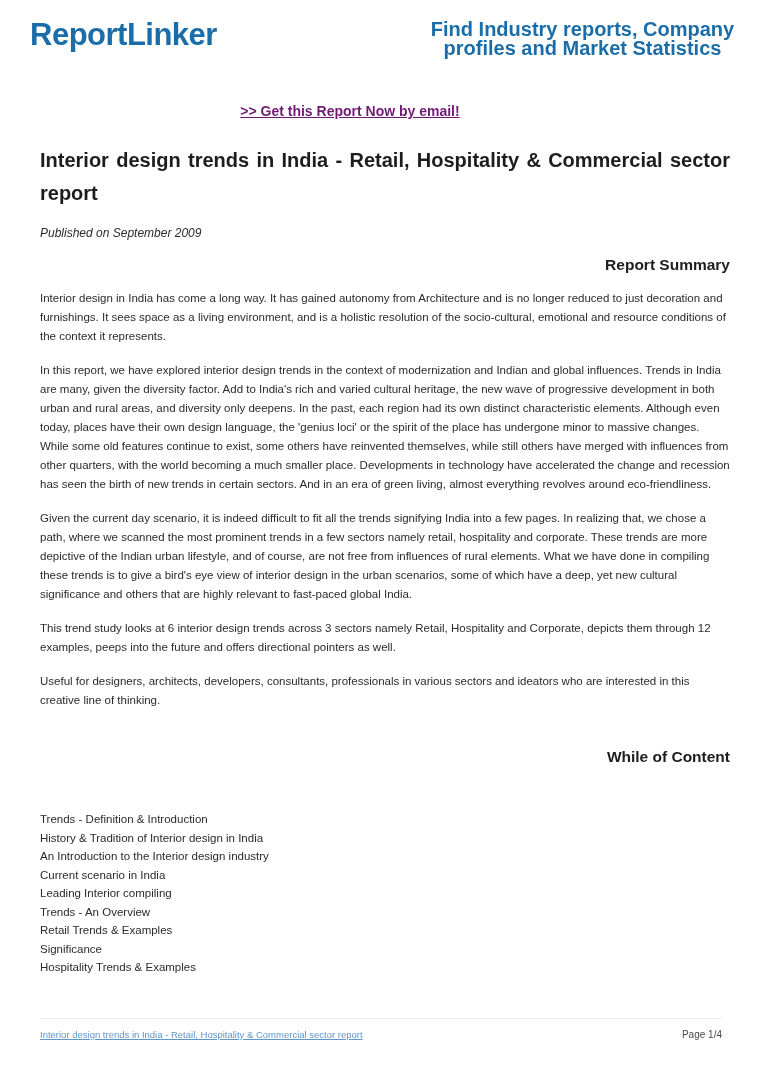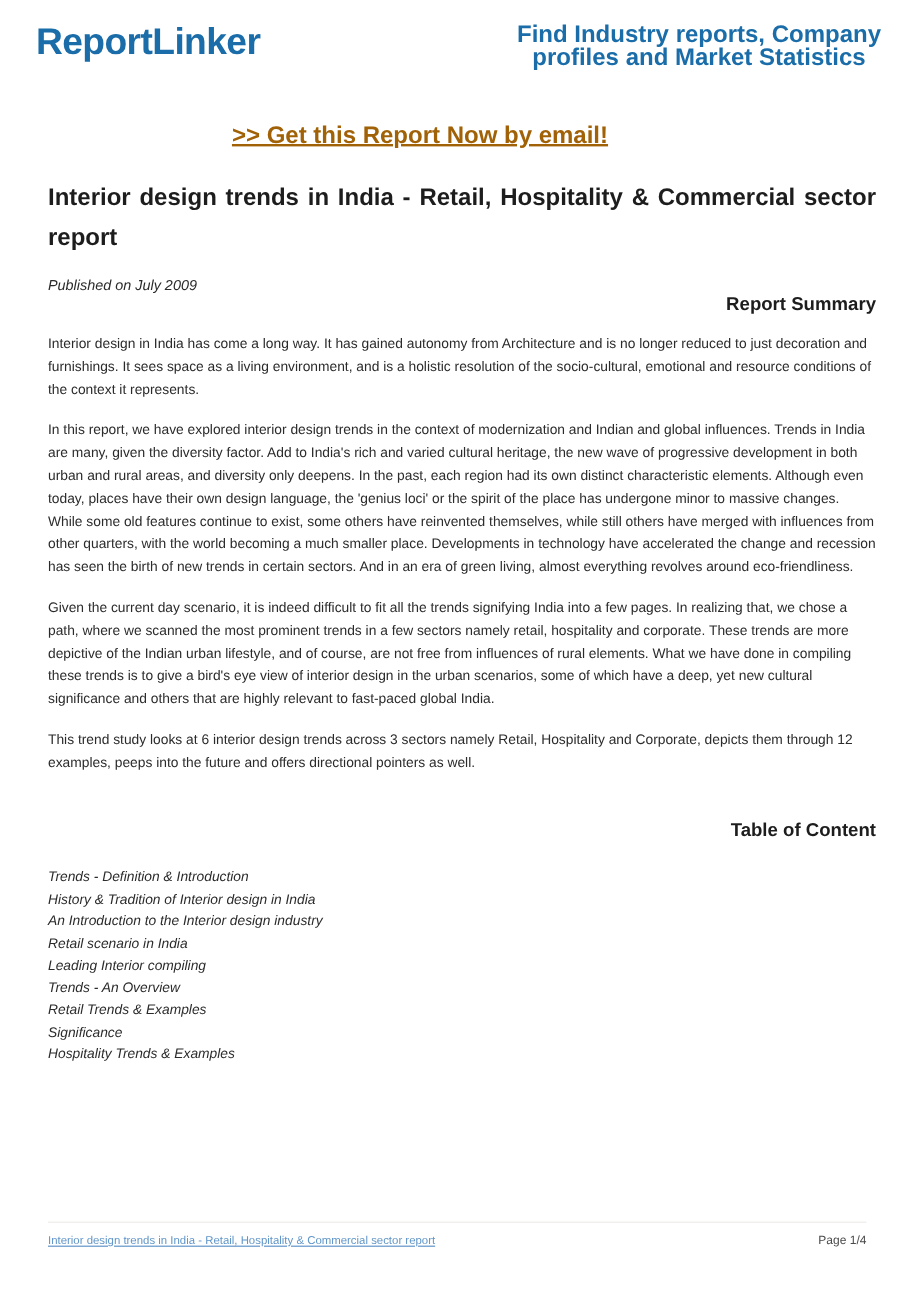--- a/index.html
+++ b/index.html
@@ -24,48 +24,48 @@
   }
   .tagline {
     width: 345px; text-align: center;
     font-size: 20px; font-weight: bold; line-height: 19px;
     color: #1a6da8; margin-top: 4px;
   }
 
   
   .cta-row { width: 700px; text-align: center; margin-top: 44px; }
   .cta-link {
-    font-size: 20px; font-weight: bold; color: #a16207;
+    font-size: 14px; font-weight: bold; color: #701a75;
     text-decoration: underline; cursor: pointer;
   }
 
   
   .main { margin: 0 38px 0 40px; }
   .title {
     margin-top: 24px;
     font-size: 20px; font-weight: bold; color: #1d1d1d;
     line-height: 33px; text-align: justify;
   }
   .published {
     margin-top: 16px;
     font-size: 12px; font-style: italic; color: #2b2b2b;
   }
   .section-heading {
     font-size: 15.5px; font-weight: bold; color: #1d1d1d;
     text-align: right;
   }
-  .summary-heading { }
+  .summary-heading { margin-top: 16px; }
   .para {
     margin-top: 15px;
     font-size: 11.5px; line-height: 19px; color: #2b2b2b;
     text-align: left;
   }
   .para.first { }
   .toc-heading { margin-top: 38px; }
-  .toc { margin-top: 20px; font-style: italic; }
+  .toc { margin-top: 44px; }
   .toc-item { font-size: 11.5px; line-height: 18.5px; color: #2b2b2b; }
 
   
   .footer {
     position: absolute; left: 40px; right: 46px; top: 1018px;
     border-top: 1px solid #eeebe6;
     padding-top: 10px;
     display: flex; justify-content: space-between; align-items: baseline;
   }
   .footer-link {
@@ -83,36 +83,37 @@
     <div class="tagline">Find Industry reports, Company profiles and Market Statistics</div>
   </div>
 
   <div class="cta-row">
     <a href="#" class="cta-link">&gt;&gt; Get this Report Now by email!</a>
   </div>
 
   <div class="main">
     <h1 class="title">Interior design trends in India - Retail, Hospitality &amp; Commercial sector report</h1>
 
-    <div class="published">Published on July 2009</div>
+    <div class="published">Published on September 2009</div>
 
     <h2 class="section-heading summary-heading">Report Summary</h2>
 
     <p class="para first">Interior design in India has come a long way. It has gained autonomy from Architecture and is no longer reduced to just decoration and furnishings. It sees space as a living environment, and is a holistic resolution of the socio-cultural, emotional and resource conditions of the context it represents.</p>
     <p class="para">In this report, we have explored interior design trends in the context of modernization and Indian and global influences. Trends in India are many, given the diversity factor. Add to India's rich and varied cultural heritage, the new wave of progressive development in both urban and rural areas, and diversity only deepens. In the past, each region had its own distinct characteristic elements. Although even today, places have their own design language, the 'genius loci' or the spirit of the place has undergone minor to massive changes. While some old features continue to exist, some others have reinvented themselves, while still others have merged with influences from other quarters, with the world becoming a much smaller place. Developments in technology have accelerated the change and recession has seen the birth of new trends in certain sectors. And in an era of green living, almost everything revolves around eco-friendliness.</p>
     <p class="para">Given the current day scenario, it is indeed difficult to fit all the trends signifying India into a few pages. In realizing that, we chose a path, where we scanned the most prominent trends in a few sectors namely retail, hospitality and corporate. These trends are more depictive of the Indian urban lifestyle, and of course, are not free from influences of rural elements. What we have done in compiling these trends is to give a bird's eye view of interior design in the urban scenarios, some of which have a deep, yet new cultural significance and others that are highly relevant to fast-paced global India.</p>
     <p class="para">This trend study looks at 6 interior design trends across 3 sectors namely Retail, Hospitality and Corporate, depicts them through 12 examples, peeps into the future and offers directional pointers as well.</p>
+    <p class="para">Useful for designers, architects, developers, consultants, professionals in various sectors and ideators who are interested in this creative line of thinking.</p>
 
-    <h2 class="section-heading toc-heading">Table of Content</h2>
+    <h2 class="section-heading toc-heading">While of Content</h2>
 
     <div class="toc">
       <div class="toc-item">Trends - Definition &amp; Introduction</div>
       <div class="toc-item">History &amp; Tradition of Interior design in India</div>
       <div class="toc-item">An Introduction to the Interior design industry</div>
-      <div class="toc-item">Retail scenario in India</div>
+      <div class="toc-item">Current scenario in India</div>
       <div class="toc-item">Leading Interior compiling</div>
       <div class="toc-item">Trends - An Overview</div>
       <div class="toc-item">Retail Trends &amp; Examples</div>
       <div class="toc-item">Significance</div>
       <div class="toc-item">Hospitality Trends &amp; Examples</div>
     </div>
   </div>
 
   <div class="footer">
     <a href="#" class="footer-link">Interior design trends in India - Retail, Hospitality &amp; Commercial sector report</a>

